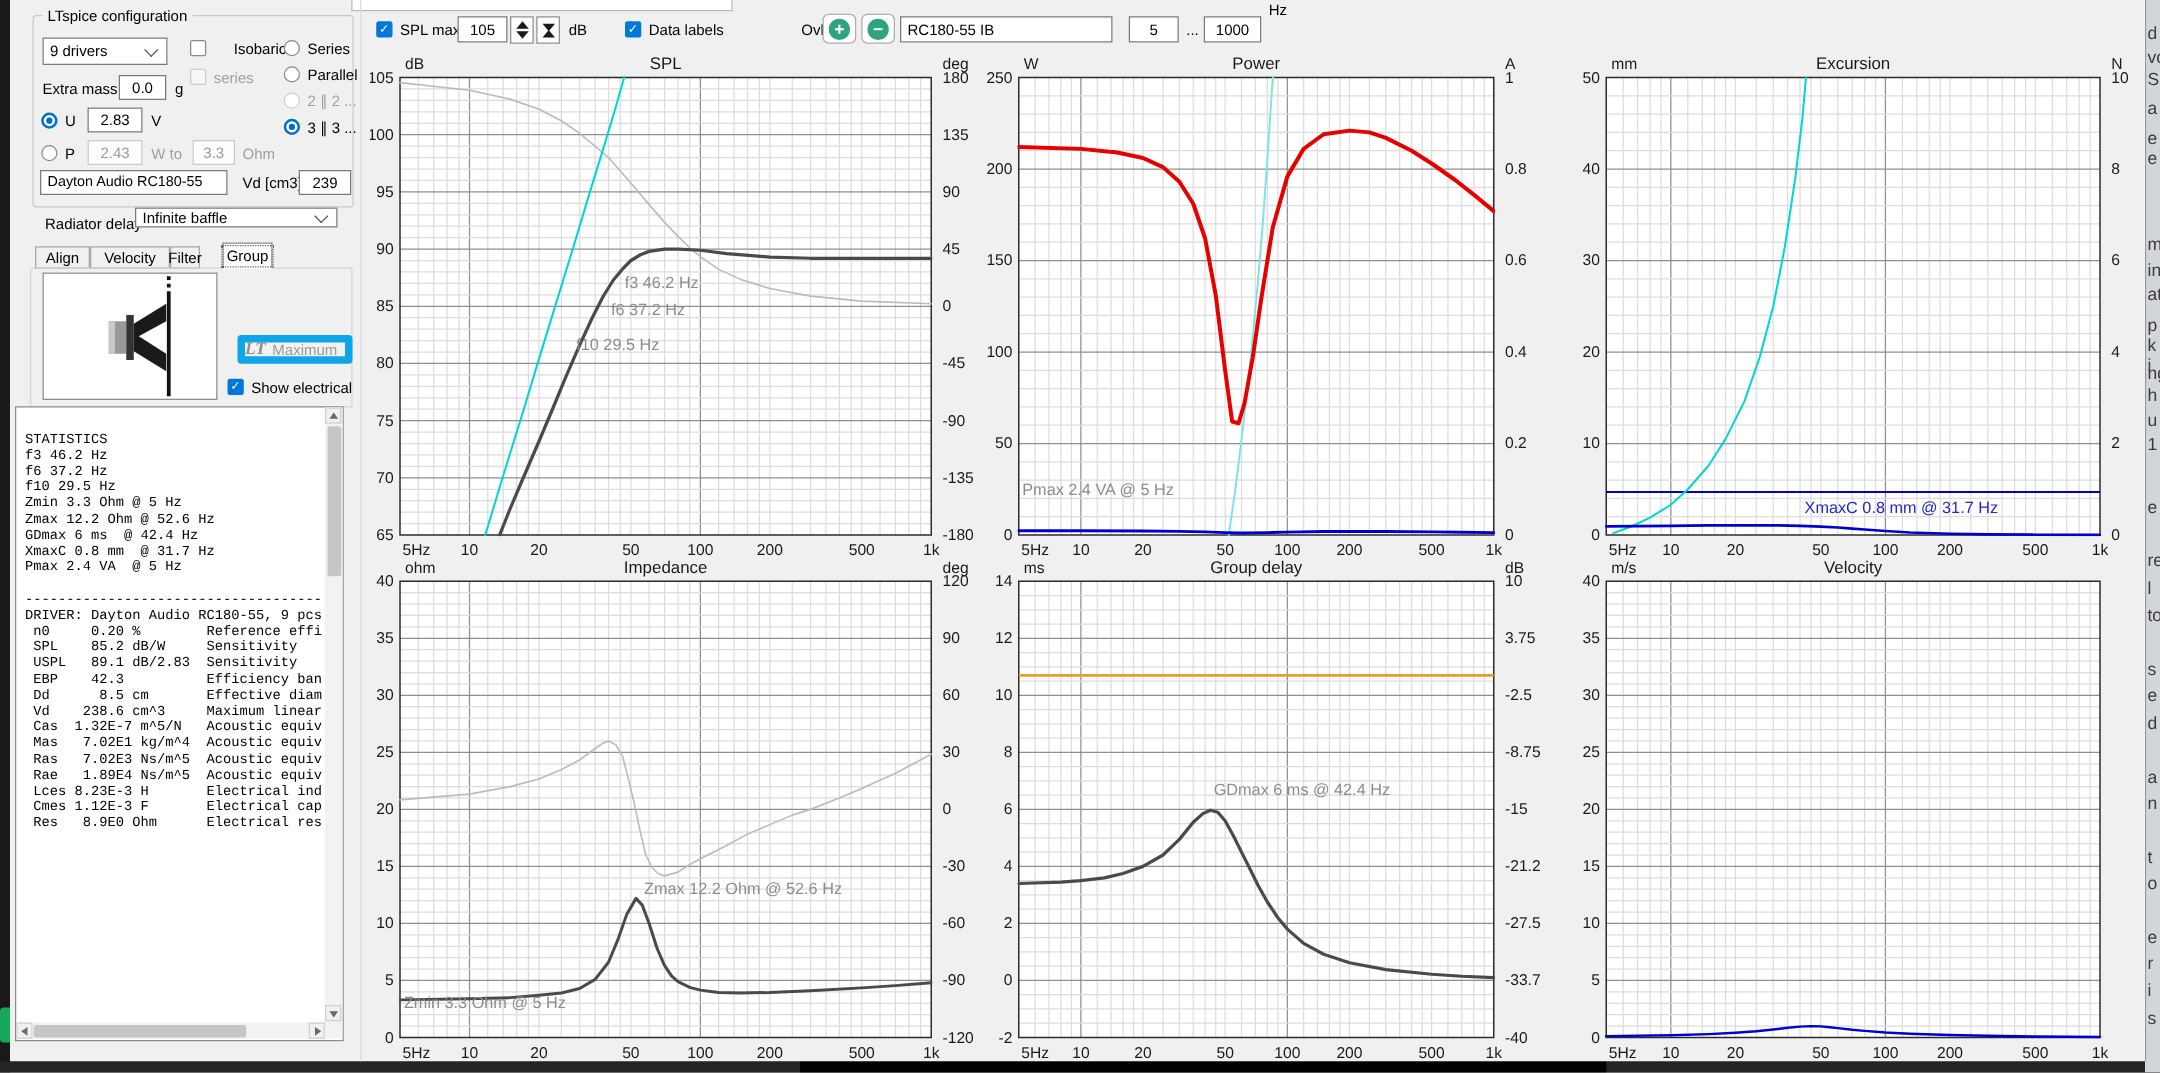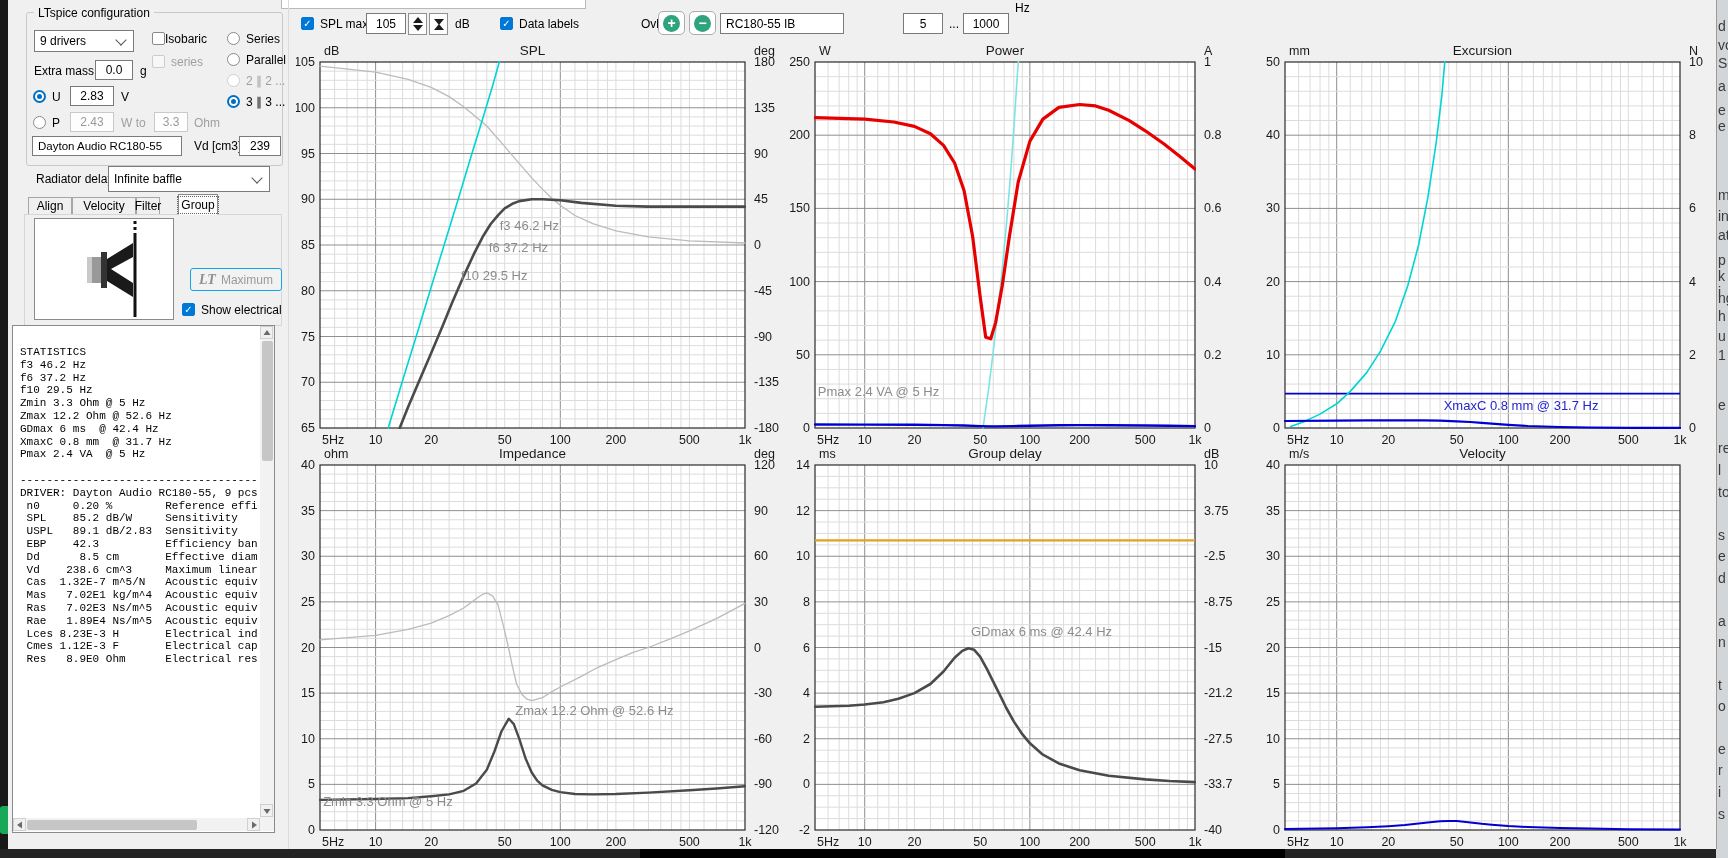--- a/index.html
+++ b/index.html
@@ -37,22 +37,22 @@
         display:flex;flex-direction:column;align-items:center;justify-content:center}
   .tri-up{width:0;height:0;border-left:5px solid transparent;border-right:5px solid transparent;border-bottom:6px solid #1a1a1a}
   .tri-dn{width:0;height:0;border-left:5px solid transparent;border-right:5px solid transparent;border-top:6px solid #1a1a1a}
   .gap2{height:2px}
   .sb-btn{position:absolute;width:13px;height:13px;background:#f0f0f0;border:1px solid #d0d0d0;box-sizing:border-box;
           display:flex;align-items:center;justify-content:center}
   .sb-thumb{position:absolute;background:#c6c6c6;border-radius:2px}
   .stats-text{position:absolute;font-family:"Liberation Mono","DejaVu Sans Mono",monospace;font-size:11px;
               line-height:12.8px;white-space:pre;color:#000;overflow:hidden}
   .frag{position:absolute;font-size:14px;color:#3a3a3a}
-  .ltsbtn{position:absolute;background:#f2f2f2;border:1px solid #0ea5e9;border-radius:3px;box-sizing:border-box;
-          display:flex;align-items:center;justify-content:center;gap:5px;color:#9a9a9a;font-size:12px}
+  .ltsbtn{position:absolute;background:#f2f2f2;border:6px solid #0ea5e9;border-radius:3px;box-sizing:border-box;
+          display:flex;align-items:center;gap:5px;color:#9a9a9a;font-size:12px}
   .ltsbtn .logo{font-style:italic;font-weight:bold;font-size:14px;color:#8f8f8f;font-family:"Liberation Serif",serif}
 </style>
 </head>
 <body>
 
 <div class="abs" style="left:0;top:0;width:8px;height:858px;background:#191919"></div>
 <div class="abs" style="left:0;top:849px;width:1728px;height:9px;background:#242424"></div>
 <div class="abs" style="left:640px;top:849px;width:645px;height:9px;background:#000"></div>
 <div class="abs" style="left:0;top:806px;width:15px;height:28px;background:#18a85a;border-radius:3px"></div>
 <div class="abs" id="right-strip" style="left:1716px;top:0;width:12px;height:858px;background:#d3d6d9;overflow:hidden">
@@ -111,21 +111,21 @@
   <span class="cb on" style="left:492px;top:17px"></span>
   <span class="lbl" style="left:511px;top:17px">Data labels</span>
 
   <span class="lbl" style="left:633px;top:17px">Ovl</span>
   <div class="ovlbtn" style="left:650px;top:11px">
     <b>+</b>
     </div>
   <div class="ovlbtn" style="left:681px;top:11px">
     <b>−</b>
     </div>
-  <div class="fld left" style="left:712px;top:13px;width:124px;height:21px">
+  <div class="fld left" style="left:712px;top:13px;width:170px;height:21px">
     <span>RC180-55 IB</span>
     </div>
 
   <div class="fld" style="left:895px;top:13px;width:40px;height:21px">
     <span>5</span>
     </div>
   <span class="lbl" style="left:941px;top:17px">...</span>
   <div class="fld" style="left:955px;top:13px;width:46px;height:21px">
     <span>1000</span>
     </div>
@@ -133,21 +133,21 @@
 
   <div class="grp" style="left:18px;top:12px;width:255px;height:152px"></div>
   <span class="grp-title" style="left:26px;top:6px">LTspice configuration</span>
 
   <div class="fld left" style="left:26px;top:30px;width:100px;height:22px">
     <span>9 drivers</span>
     <span class="chev ddchev"></span>
     </div>
 
   <span class="cb" style="left:144px;top:32px"></span>
-  <span class="lbl" style="left:157px;top:32px">Isobaric</span>
+  <span class="lbl" style="left:179px;top:32px">Isobaric</span>
   <span class="cb dis" style="left:144px;top:55px"></span>
   <span class="lbl dis" style="left:163px;top:55px">series</span>
 
   <span class="rad" style="left:219px;top:32px"></span>
   <span class="lbl" style="left:238px;top:32px">Series</span>
   <span class="rad" style="left:219px;top:53px"></span>
   <span class="lbl" style="left:238px;top:53px">Parallel</span>
   <span class="rad dis" style="left:219px;top:74px"></span>
   <span class="lbl dis" style="left:238px;top:74px">2 ∥ 2 ...</span>
   <span class="rad on" style="left:219px;top:95px">
@@ -183,21 +183,21 @@
 
   <div class="fld left" style="left:24px;top:136px;width:150px;height:20px;font-size:11.5px">
     <span>Dayton Audio RC180-55</span>
     </div>
   <span class="lbl" style="left:186px;top:139px">Vd [cm3]</span>
   <div class="fld" style="left:231px;top:136px;width:42px;height:20px">
     <span>239</span>
     </div>
 
   <span class="lbl" style="left:28px;top:172px">Radiator delay</span>
-  <div class="fld left" style="left:100px;top:166px;width:162px;height:26px">
+  <div class="fld left" style="left:100px;top:166px;width:162px;height:16px">
     <span>Infinite baffle</span>
     <span class="chev ddchev"></span>
     </div>
 
   <div class="tab" style="left:20px;top:197px;width:44px">
       <span>Align</span>
     </div>
   <div class="tab" style="left:64px;top:197px;width:64px">
       <span>Velocity</span>
     </div>

